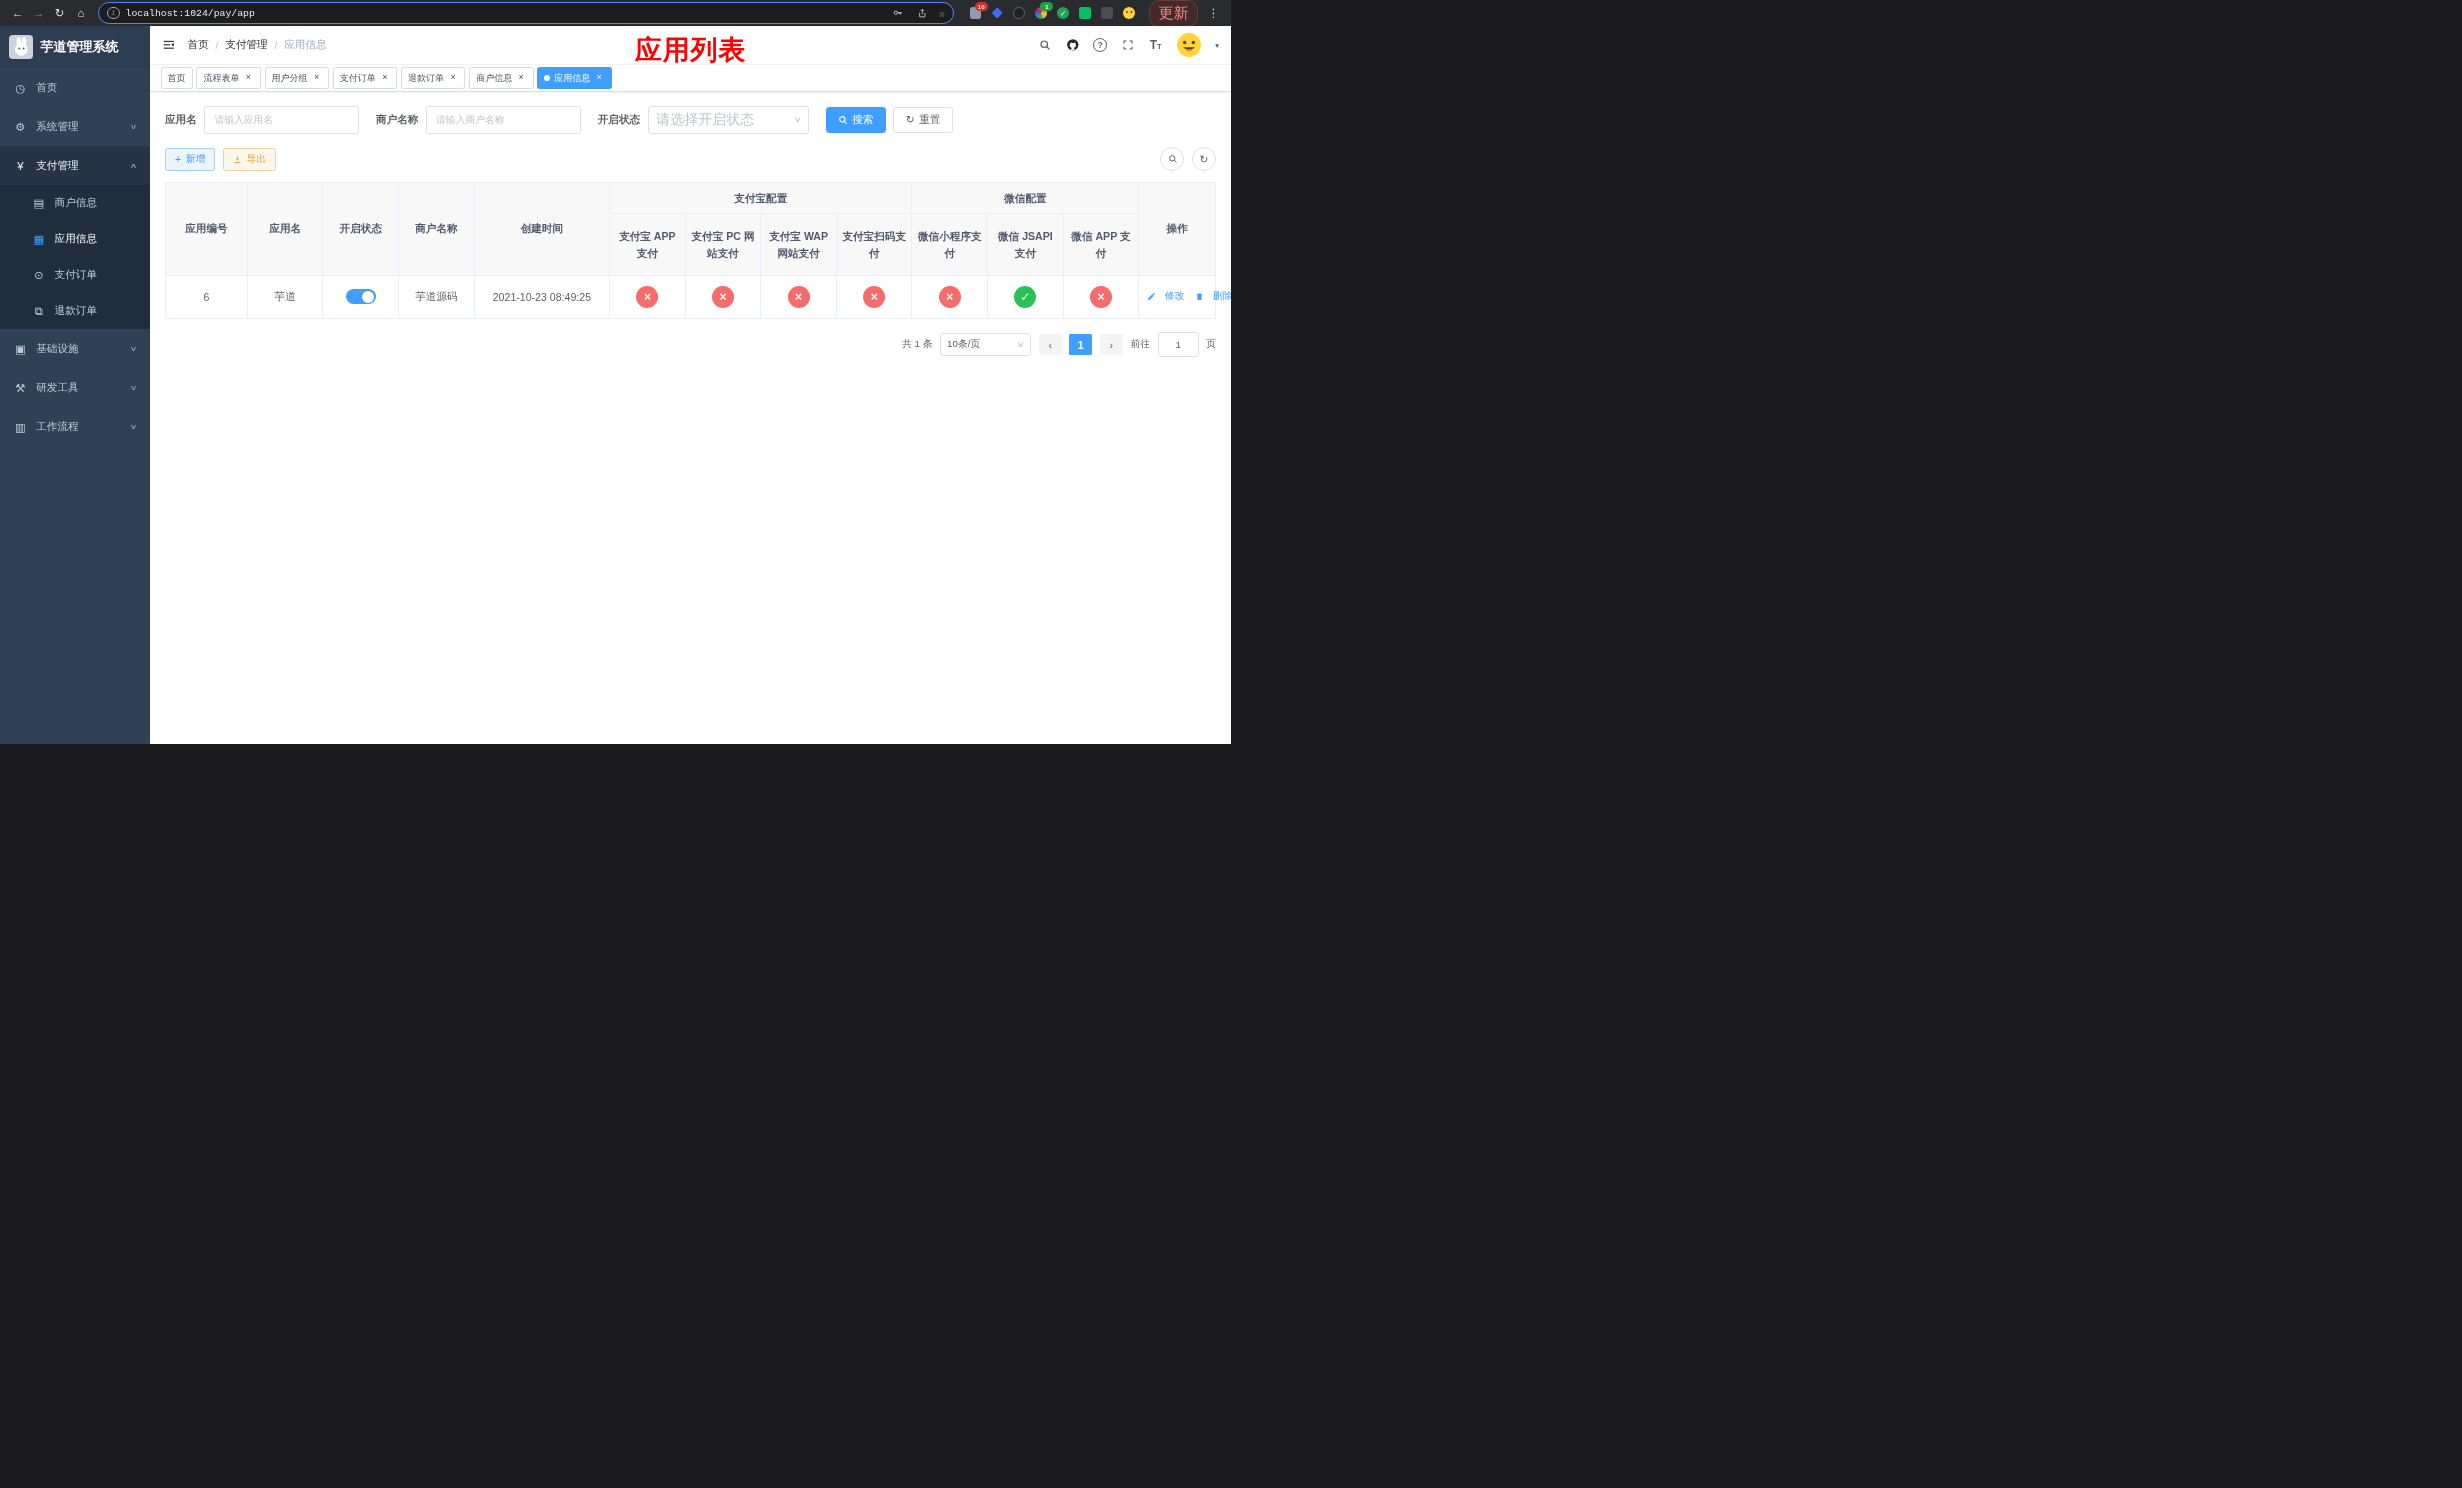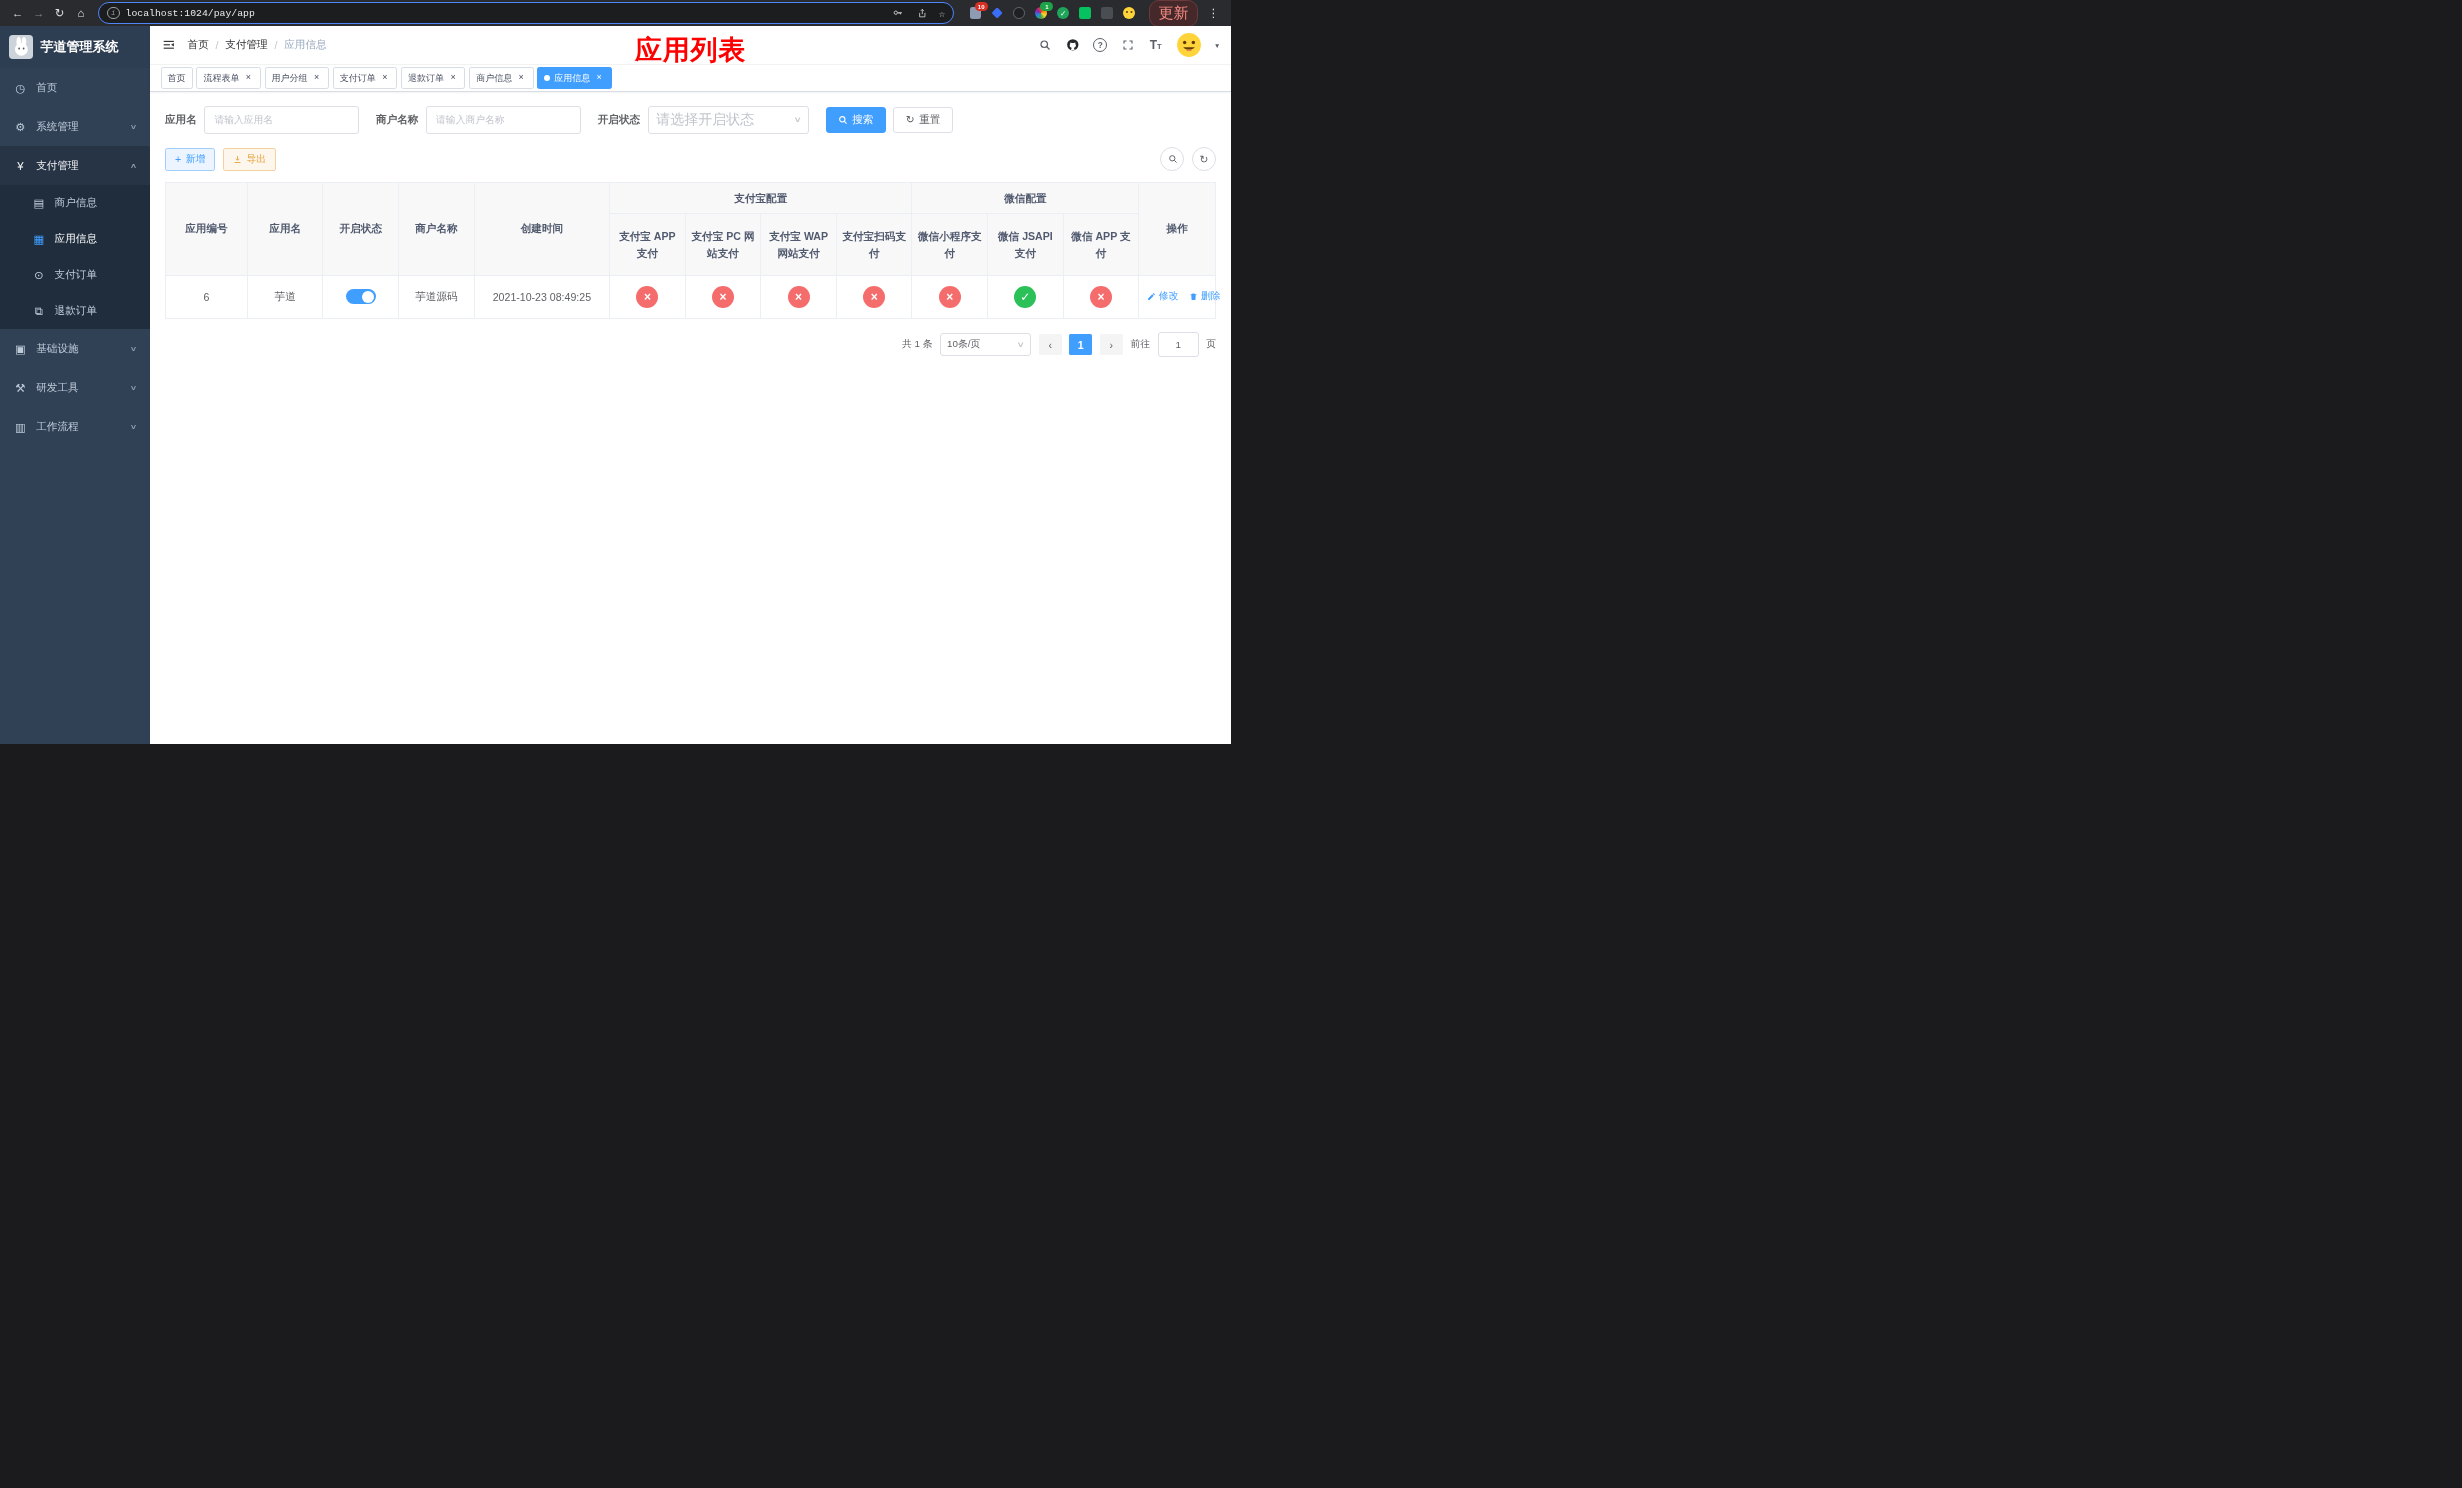--- a/index.html
+++ b/index.html
@@ -99,21 +99,21 @@
   .data-table thead th{background:#f8f8f9;color:#515a6e;font-size:10.6px;font-weight:700;padding:6.8px 3.8px;line-height:1.6;}
   .data-table thead tr.sub-row th{height:47px;}
   .data-table tbody td{color:#606266;font-size:10.6px;padding:9.8px 3.8px;background:#fff;}
 
   .toggle{width:30px;height:15px;border-radius:7.6px;background:#409eff;position:relative;display:inline-block;cursor:pointer;vertical-align:middle;}
   .toggle::after{content:"";position:absolute;right:1.5px;top:1.5px;width:12px;height:12px;border-radius:50%;background:#fff;}
   .status{width:22px;height:22px;border-radius:50%;display:inline-flex;align-items:center;justify-content:center;color:#fff;font-size:12px;font-weight:700;vertical-align:middle;}
   .status.off{background:#f56c6c;}
   .status.on{background:#2bc158;}
   .actions-cell{white-space:nowrap;}
-  .link{color:#409eff;font-size:9.8px;display:inline-flex;align-items:center;gap:3px;cursor:pointer;margin:0 3.8px;text-decoration:none;}
+  .link{color:#409eff;font-size:9.8px;display:inline-flex;align-items:center;gap:9px;cursor:pointer;margin:0 3.8px;text-decoration:none;}
 
   .pagination{display:flex;align-items:center;justify-content:flex-end;gap:7.6px;margin-top:13.6px;font-size:9.8px;color:#606266;}
   .select-sm{width:77px;height:21px;border:0.8px solid #dcdfe6;border-radius:3px;display:flex;align-items:center;justify-content:space-between;padding:0 6px;cursor:pointer;background:#fff;font-size:9.8px;color:#606266;}
   .pg-btn{min-width:23px;height:21px;border:0;border-radius:1.5px;background:#f4f4f5;color:#606266;font-size:10.6px;display:inline-flex;align-items:center;justify-content:center;cursor:pointer;font-family:inherit;}
   .pg-btn.active{background:#409eff;color:#fff;font-weight:700;}
   .goto-input{width:35px;height:21px;border:0.8px solid #dcdfe6;border-radius:3px;text-align:center;font-size:9.8px;color:#606266;outline:none;font-family:inherit;}
 </style>
 </head>
 <body>
 

